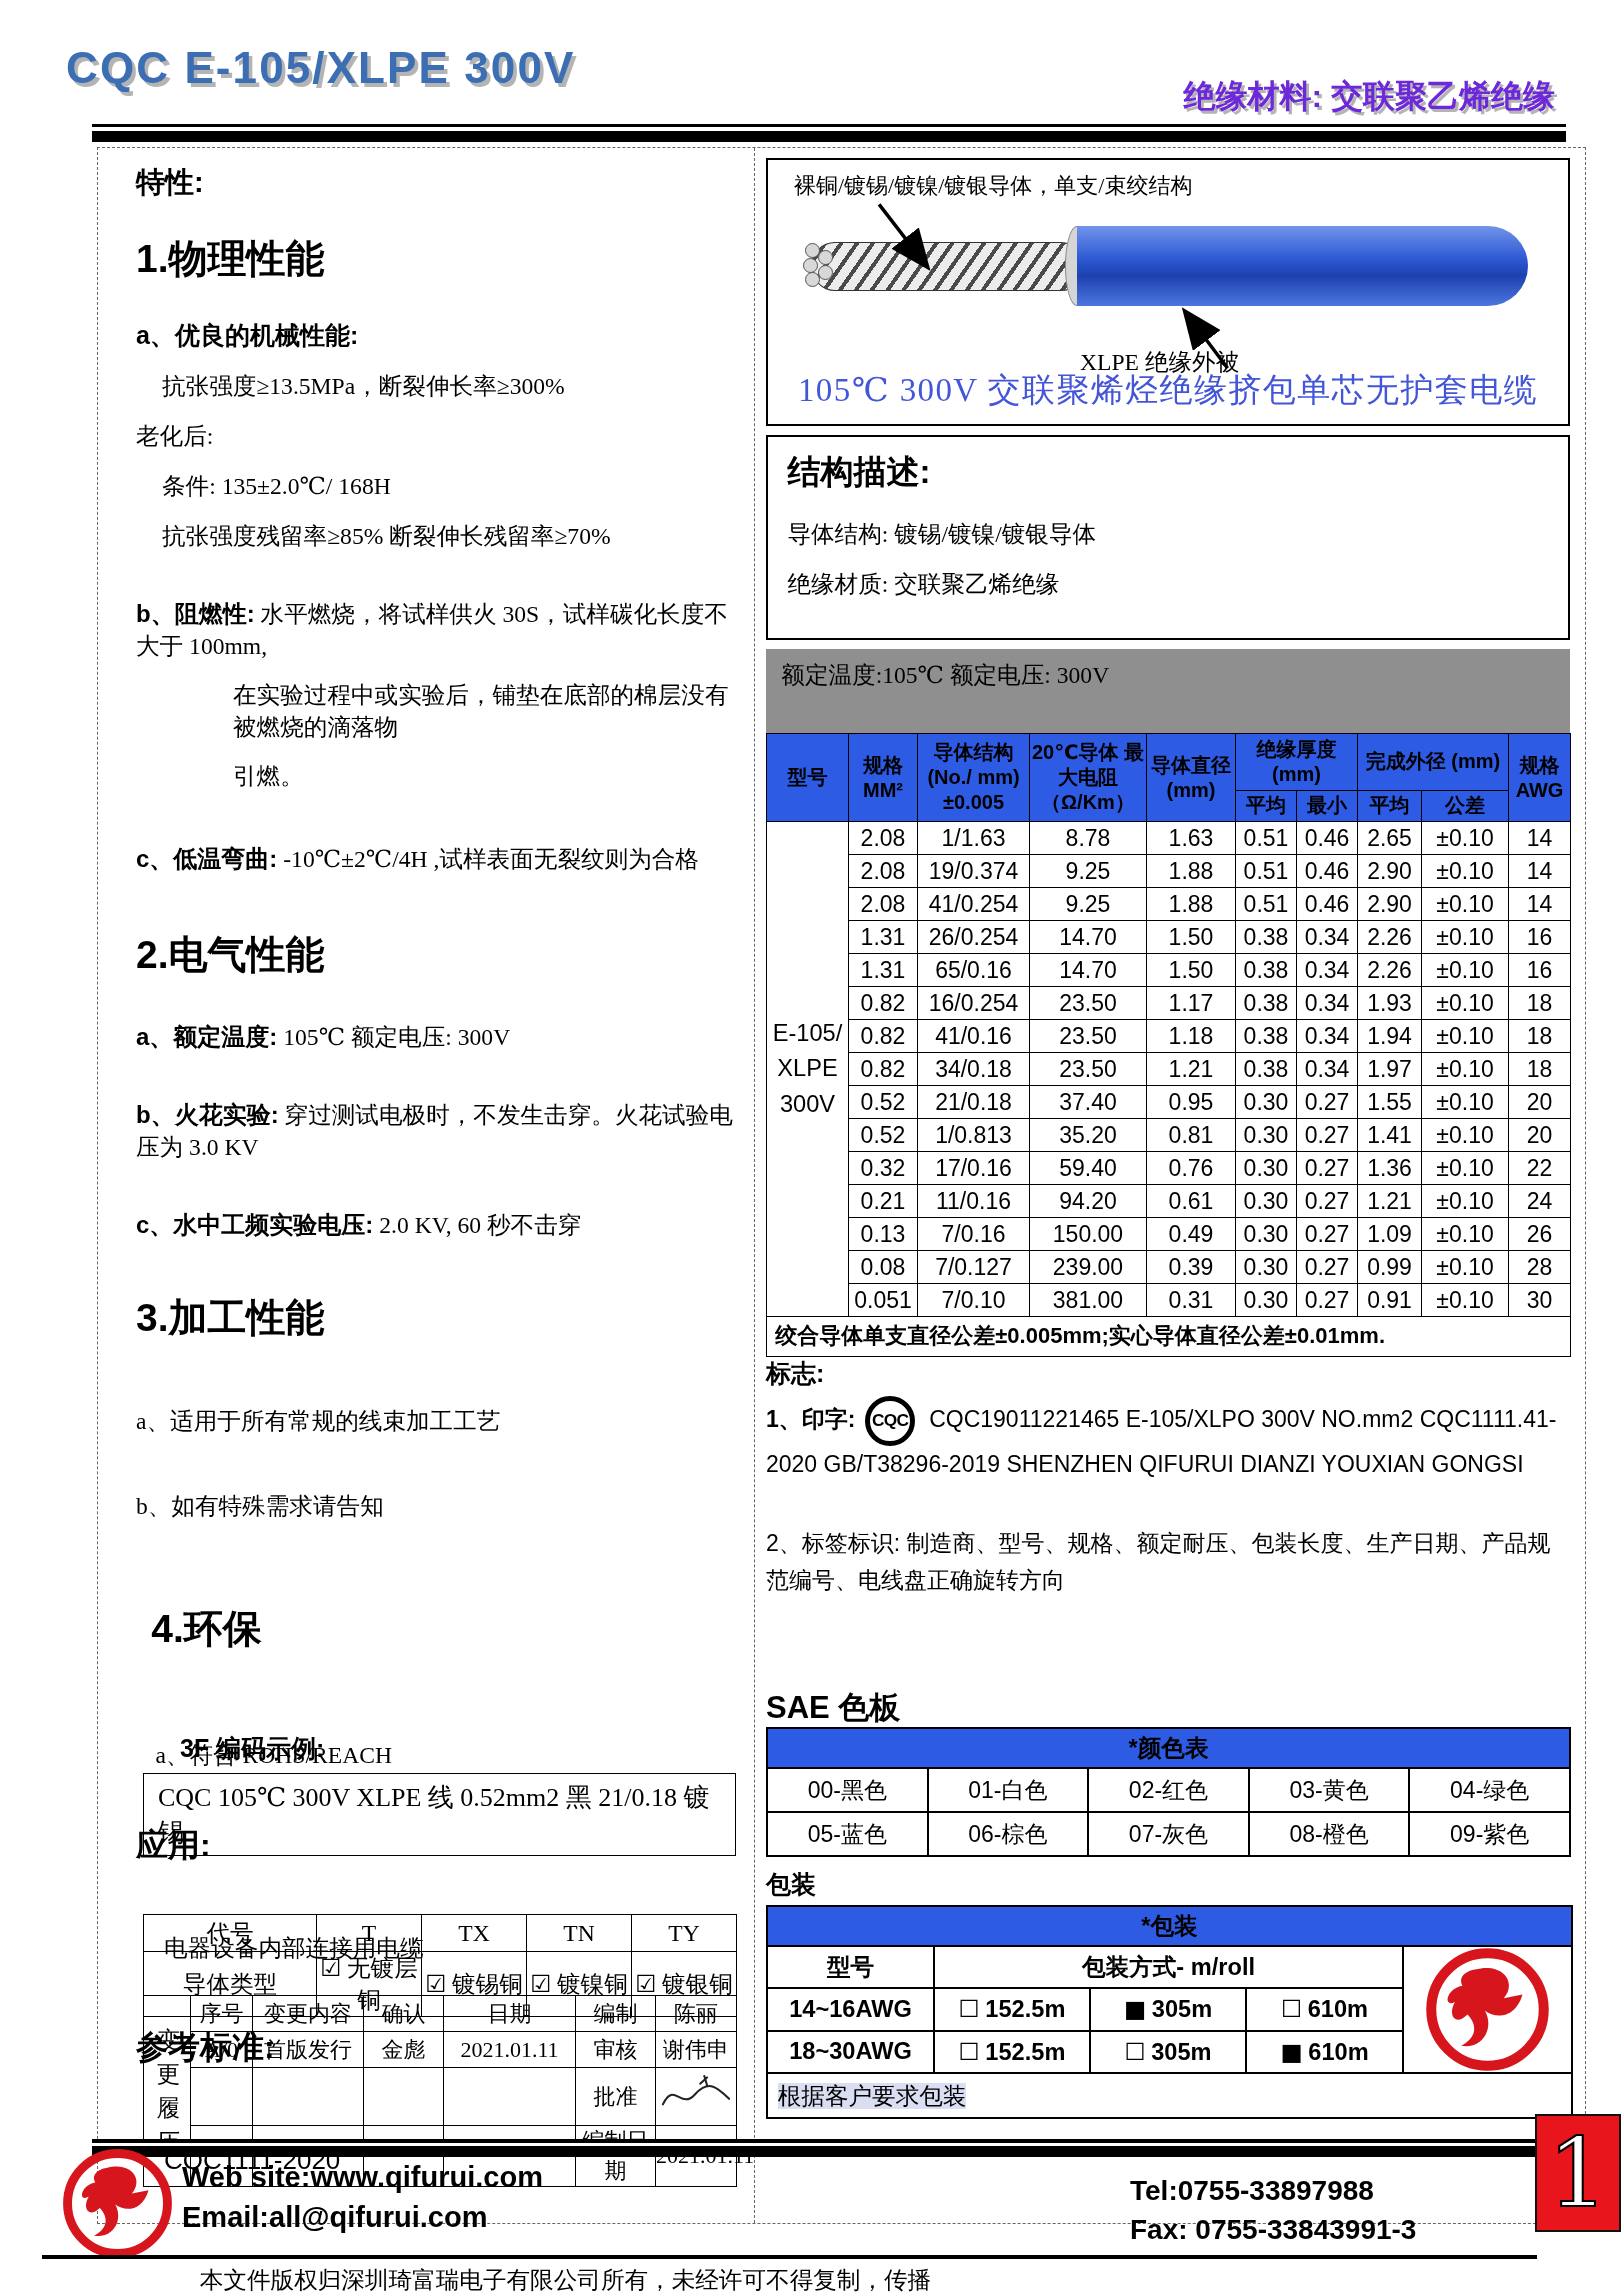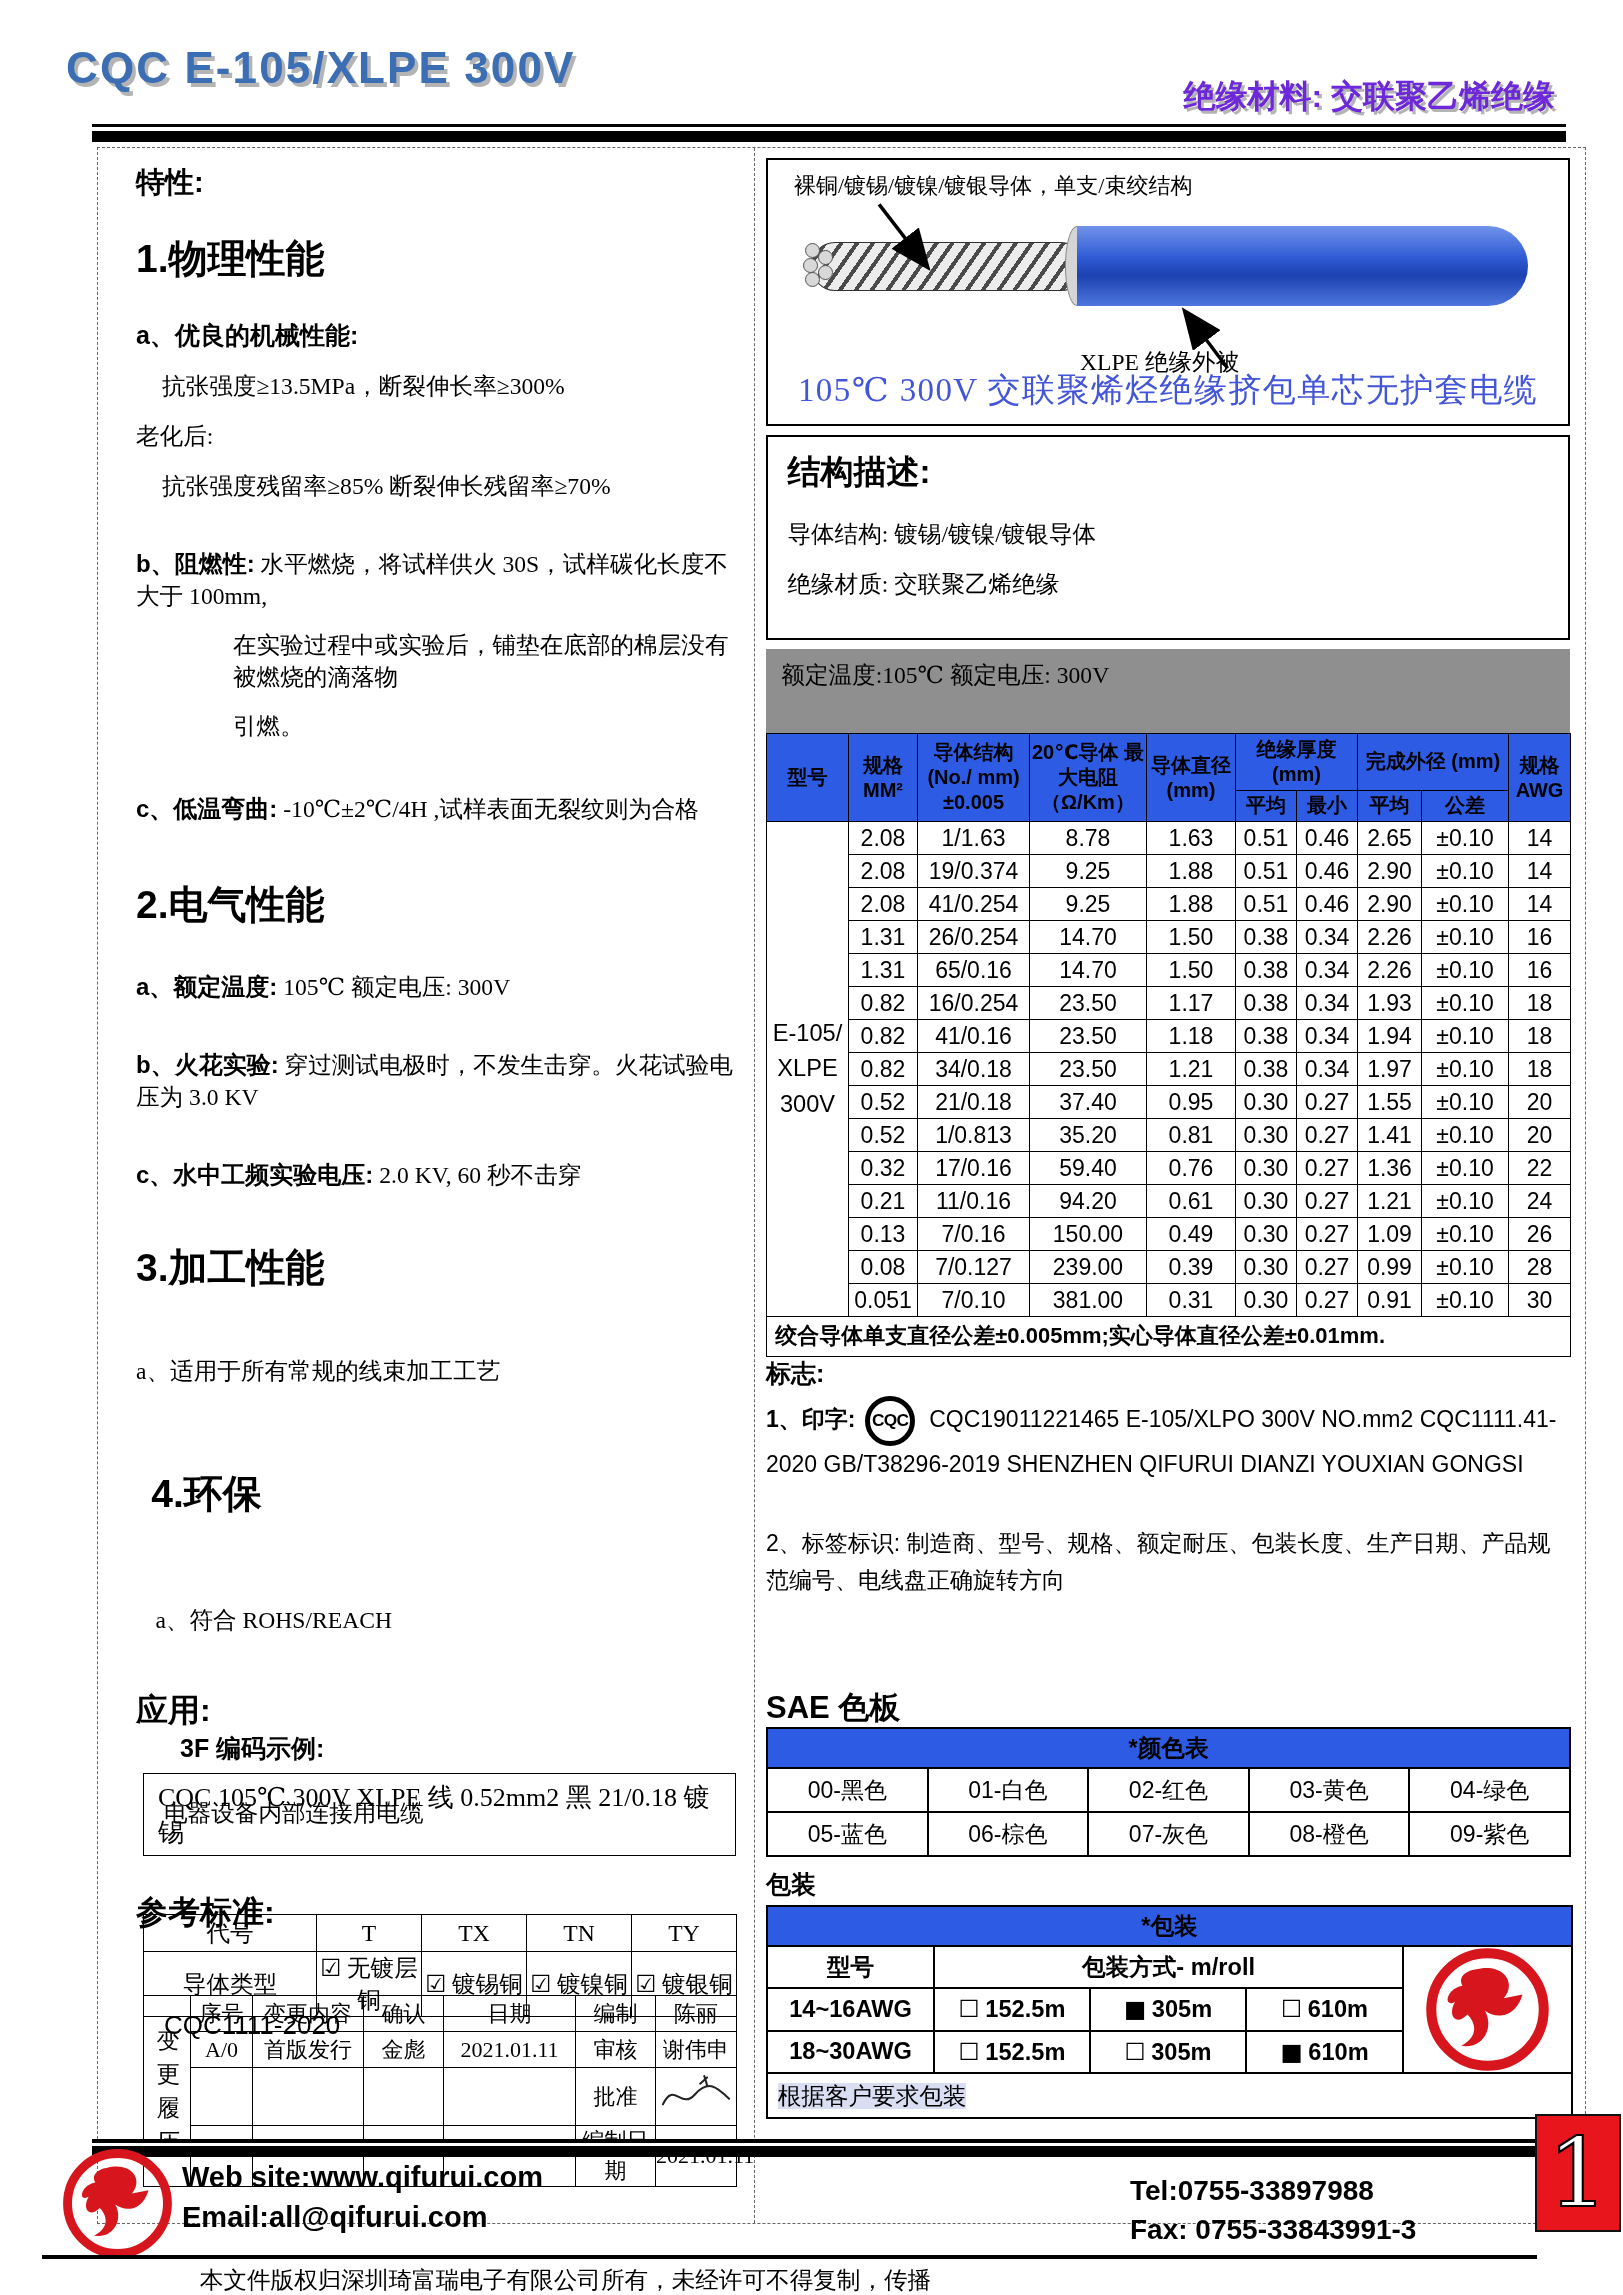--- a/index.html
+++ b/index.html
@@ -128,31 +128,33 @@
 
   <div class="content">
     <div class="col-divider"></div>
 
     <div class="left-col">
       <div class="h-trait">特性:</div>
       <div class="h1" style="margin-top:29px">1.物理性能</div>
       <p class="lbl" style="margin-top:33px">a、优良的机械性能:</p>
       <p class="body ind" style="margin-top:18px">抗张强度≥13.5MPa，断裂伸长率≥300%</p>
       <p class="body" style="margin-top:18px">老化后:</p>
+      <p class="body ind" style="margin-top:18px">条件: 135±2.0℃/ 168H</p>
       <p class="body ind" style="margin-top:18px">抗张强度残留率≥85% 断裂伸长残留率≥70%</p>
       <p class="body item" style="margin-top:46px"><b>b、阻燃性:</b> <span>水平燃烧，将试样供火 30S，试样碳化长度不大于 100mm,</span></p>
       <p class="body cont" style="margin-top:16.7px">在实验过程中或实验后，铺垫在底部的棉层没有被燃烧的滴落物</p>
       <p class="body cont" style="margin-top:16.7px">引燃。</p>
       <p class="body item" style="margin-top:51px"><b>c、低温弯曲:</b> <span>-10℃±2℃/4H ,试样表面无裂纹则为合格</span></p>
       <div class="h1" style="margin-top:53px">2.电气性能</div>
       <p class="body item" style="margin-top:39px"><b>a、额定温度:</b> <span>105℃    额定电压: 300V</span></p>
       <p class="body item" style="margin-top:46px"><b>b、火花实验:</b> <span>穿过测试电极时，不发生击穿。火花试验电压为 3.0 KV</span></p>
       <p class="body item" style="margin-top:46px"><b>c、水中工频实验电压:</b> <span>2.0 KV, 60 秒不击穿</span></p>
       <div class="h1" style="margin-top:50px">3.加工性能</div>
       <p class="body" style="margin-top:60px">a、适用于所有常规的线束加工工艺</p>
+      <p class="body" style="margin-top:53px">b、如有特殊需求请告知</p>
       <div class="h1" style="margin-top:80px; padding-left:15.3px">4.环保</div>
       <p class="body" style="margin-top:83px; padding-left:19.4px">a、符合 ROHS/REACH</p>
       <div class="h1" style="margin-top:53px; font-size:32px">应用:</div>
       <p class="body" style="margin-top:64px; padding-left:28px">电器设备内部连接用电缆</p>
       <div class="h1" style="margin-top:62px; font-size:32px">参考标准:</div>
       <p style="margin-top:75px; padding-left:28px; font-size:26px">CQC1111-2020</p>
     </div>
 
     <div class="code-title">3F 编码示例:</div>
     <table class="code-box">

